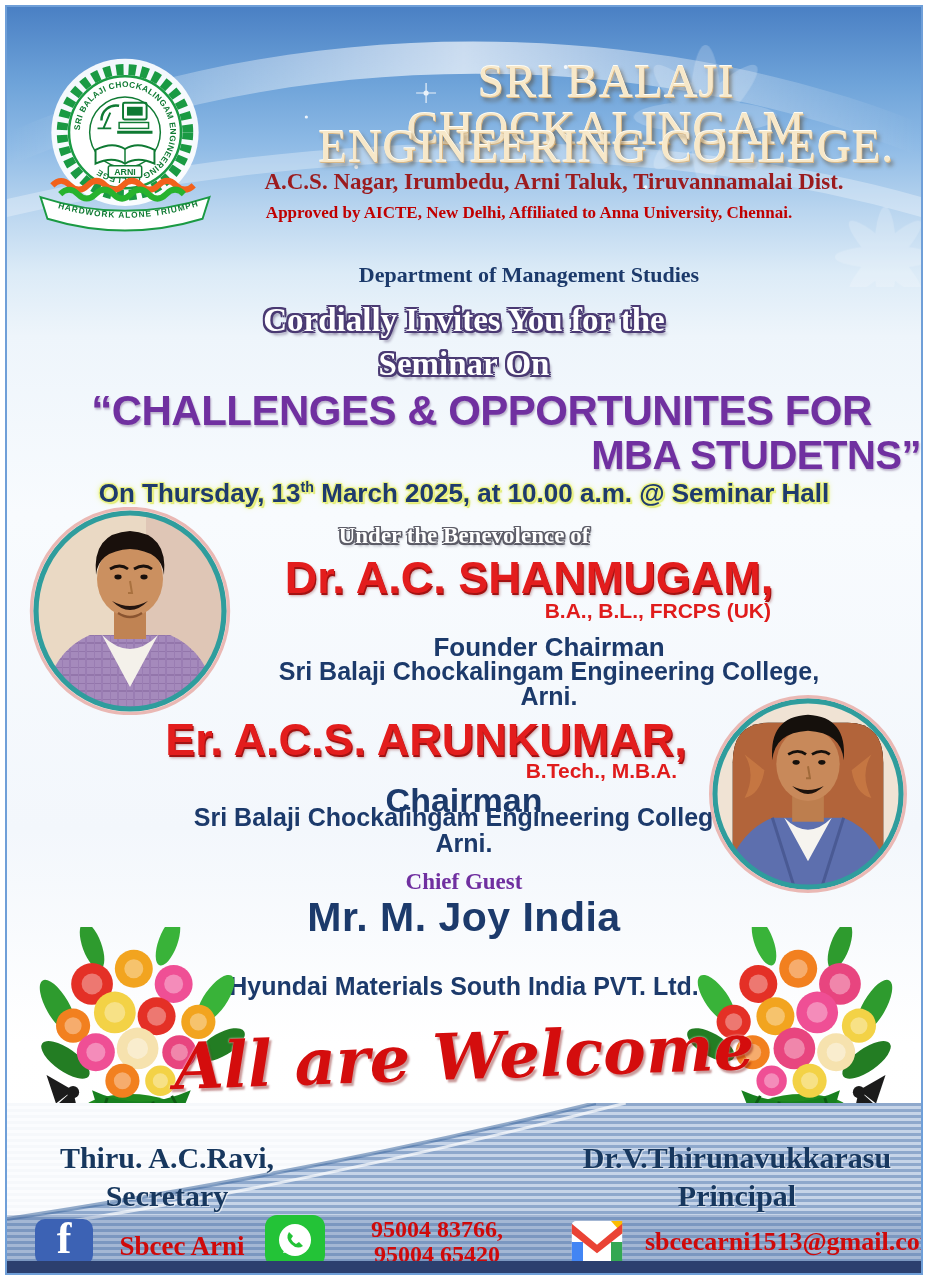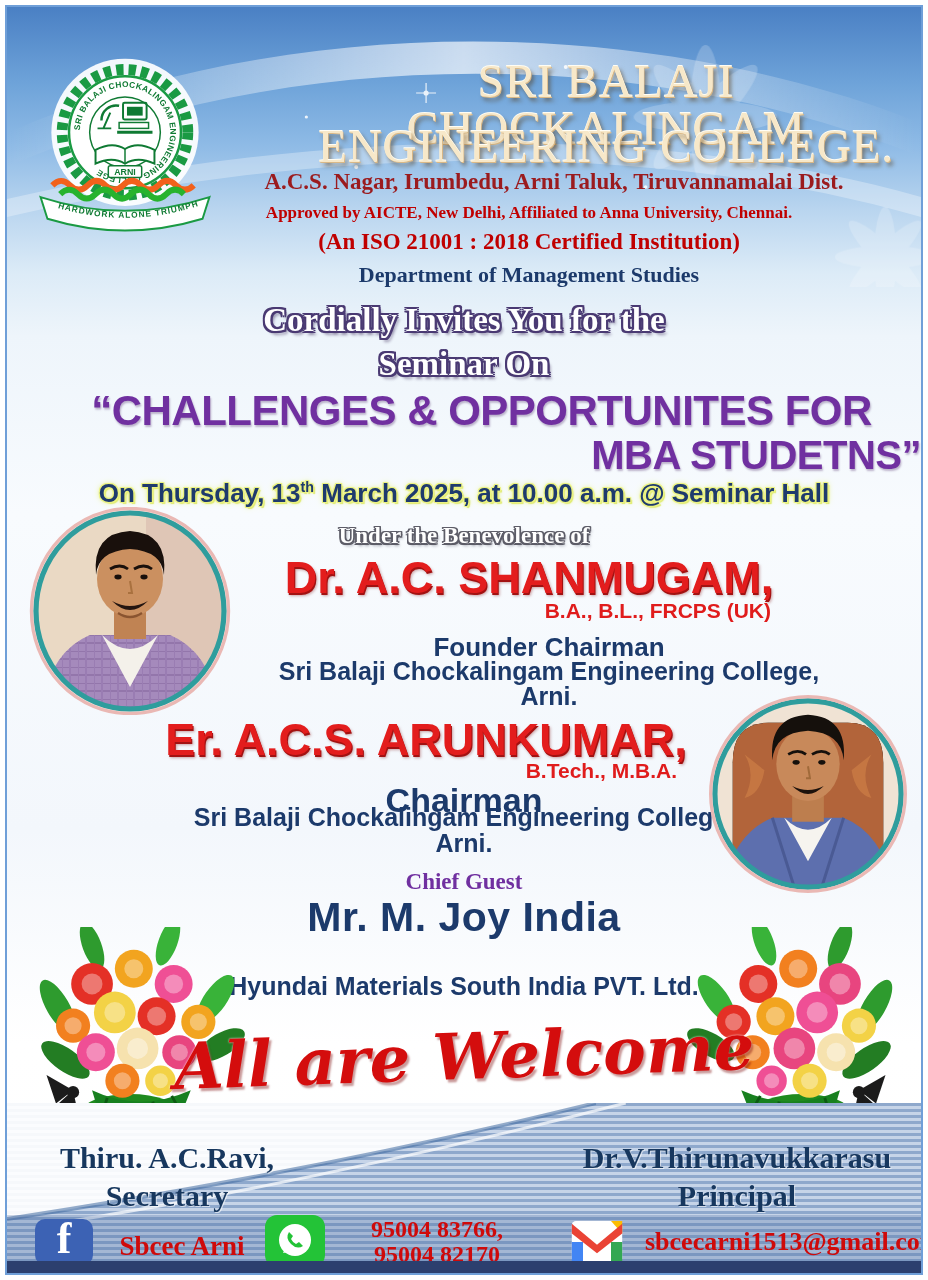--- a/index.html
+++ b/index.html
@@ -173,21 +173,20 @@
     <path d="M24,144 Q110,172 196,144 L189,166 Q110,190 31,166 Z" fill="#fff" stroke="#1a9a43" stroke-width="2"></path>
     <text font-size="8.5" font-weight="bold" fill="#0f7a33" letter-spacing="1">
       <textPath href="#bannerPath" startOffset="10">HARDWORK ALONE TRIUMPH</textPath>
     </text>
   </svg>
 
   <div class="abs ctr serif college college1">SRI BALAJI CHOCKALINGAM</div>
   <div class="abs ctr serif college college2">ENGINEERING COLLEGE.</div>
   <div class="abs ctr serif address">A.C.S. Nagar, Irumbedu, Arni Taluk, Tiruvannamalai Dist.</div>
   <div class="abs ctr serif approved">Approved by AICTE, New Delhi, Affiliated to Anna University, Chennai.</div>
-  <div class="abs ctr serif iso">(An ISO 21001 : 2018 Certified Institution)</div>
   <div class="abs ctr serif dept">Department of Management Studies</div>
 
   <div class="abs ctr serif outline-purple cordially">Cordially Invites You for the</div>
   <div class="abs ctr serif outline-purple seminaron">Seminar On</div>
   <div class="abs ctr sans topic topic1">“CHALLENGES &amp; OPPORTUNITES FOR</div>
   <div class="abs ctr sans topic topic2">MBA STUDETNS”</div>
   <div class="abs ctr when"><span>On Thursday, 13</span><span class="sup">th</span><span> March 2025, at 10.00 a.m.  @ Seminar Hall</span></div>
 
   <div class="abs ctr serif outline-gray benevolence">Under the Benevolence of</div>
   <div class="abs ctr bigred founder-name">Dr. A.C. SHANMUGAM,</div>
@@ -377,21 +376,21 @@
     <div class="abs ctr contact-red fb-label">Sbcec Arni</div>
 
     <svg class="abs wa-icon" viewBox="0 0 60 52">
       <rect width="60" height="52" rx="12" fill="#23c337"></rect>
       <circle cx="30" cy="25" r="16" fill="#fff"></circle>
       <path d="M18,38 l4,-8 l6,6 z" fill="#fff"></path>
       <path d="M24,17 q-4,6 2,12 q6,6 12,2 l-4,-4 l-3,2 q-3,-1 -5,-5 l2,-3 z" fill="#23c337"></path>
     </svg>
     <div class="abs ctr contact-red phones">
       <div>95004 83766,</div>
-      <div>95004 82170</div>
+      <div>95004 65420</div>
     </div>
 
     <svg class="abs gm-icon" viewBox="0 0 72 60">
       <rect x="0" y="0" width="72" height="60" rx="6" fill="#ffffff"></rect>
       <path d="M0,30 H16 V60 H0 Z" fill="#4285f4"></path>
       <path d="M56,30 H72 V60 H56 Z" fill="#34a853"></path>
       <path d="M56,0 H72 V18 Z" fill="#fbbc04"></path>
       <path d="M0,4 L36,34 L72,4 L72,18 L36,46 L0,18 Z" fill="#ea4335"></path>
     </svg>
     <div class="abs ctr contact-red email">sbcecarni1513@gmail.com</div>

